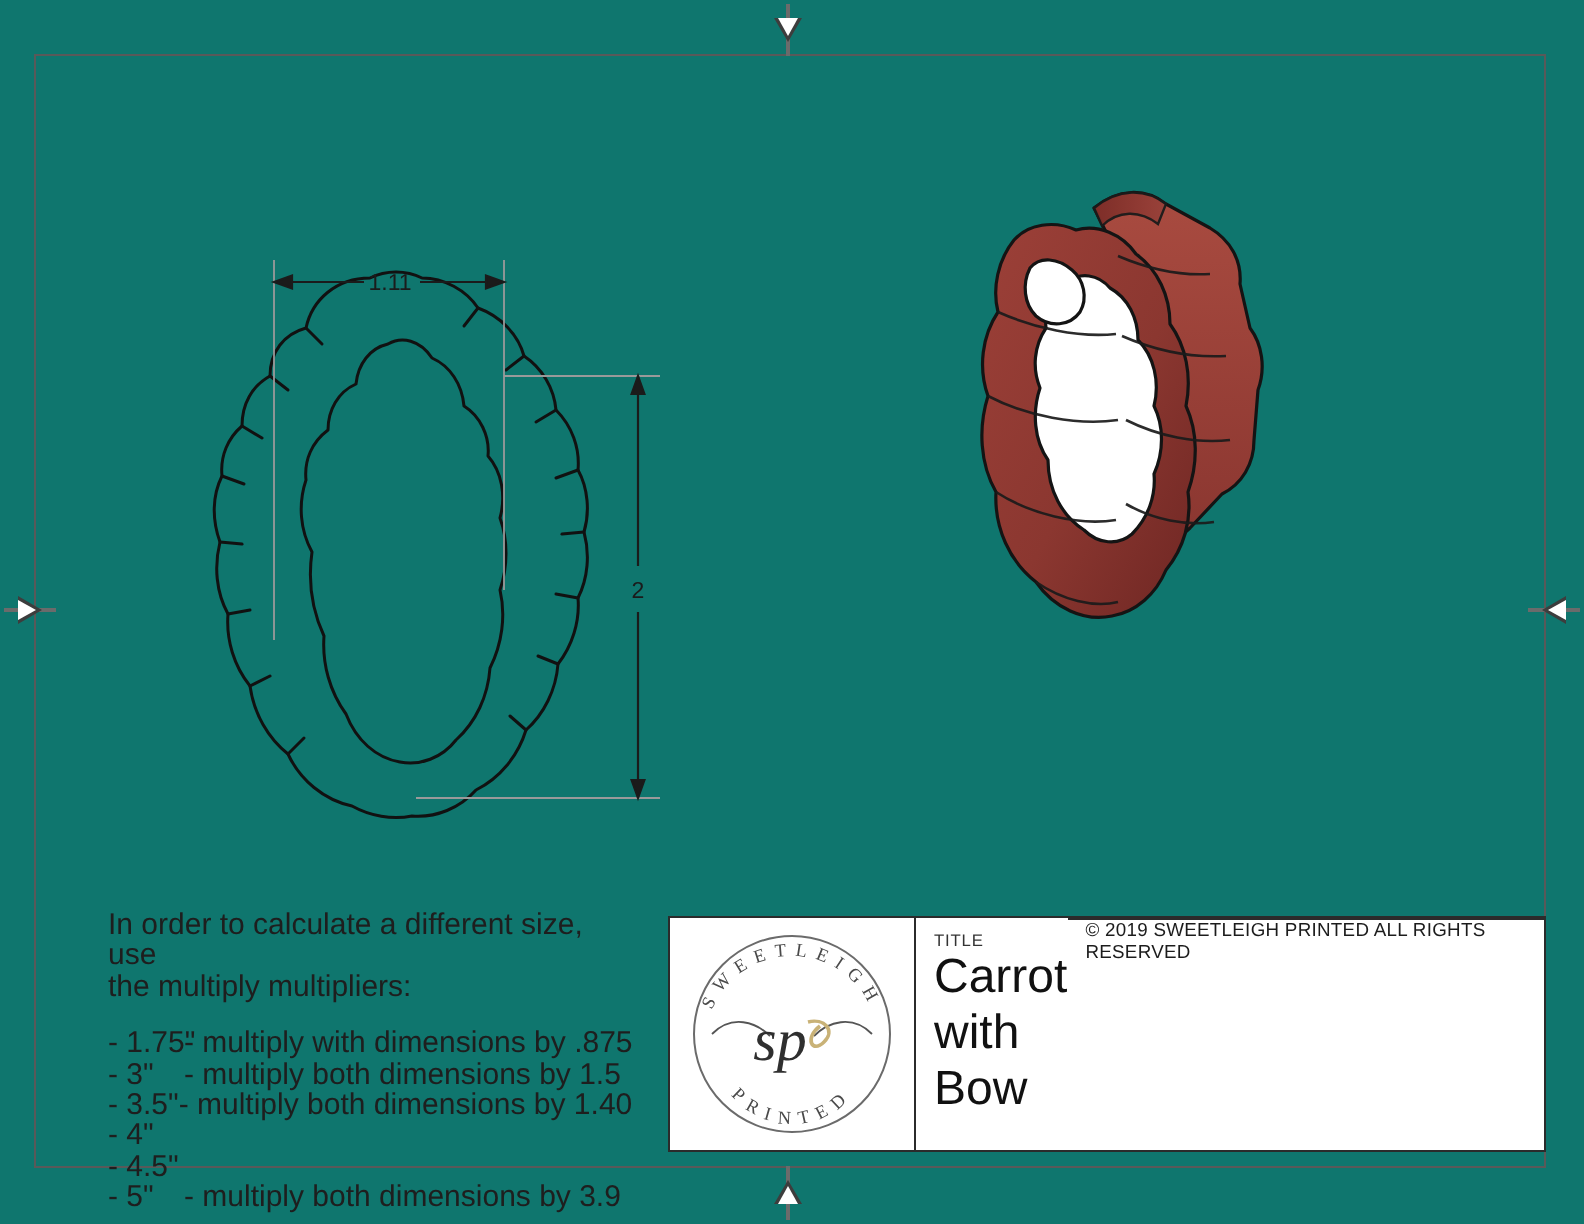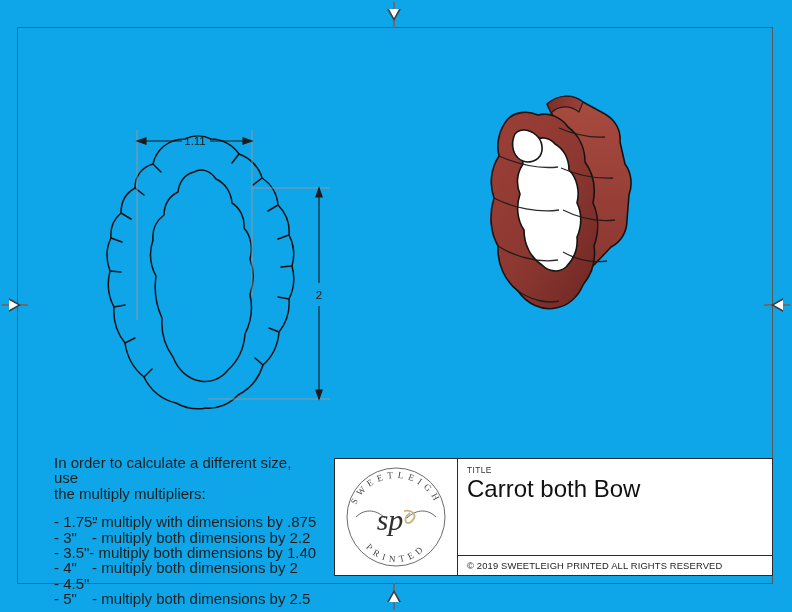--- a/index.html
+++ b/index.html
@@ -1,21 +1,21 @@
 <!DOCTYPE html>
 <html><head>
 <meta charset="utf-8">
 <style>
   html,body{margin:0;padding:0;background:#ffffff;}
   body{
     width:792px;height:612px;position:relative;overflow:hidden;
     font-family:"Liberation Sans","DejaVu Sans",sans-serif;
     color:#1a1a1a;
   }
-  .sheet{position:absolute;inset:0;background:#0ea5e9;}
+  .sheet{position:absolute;inset:0;background:#0f766e;}
 
   
   .frame{
     position:absolute;left:17px;top:27px;width:756px;height:557px;
     border:1.4px solid #595959;box-sizing:border-box;background:transparent;
   }
 
   
   .tick{position:absolute;}
   .tick .stem{position:absolute;background:#6b6b6b;}
@@ -58,21 +58,21 @@
 
   
   .titleblock{
     position:absolute;left:334px;top:458px;width:439px;height:118px;
     border:1.3px solid #2b2b2b;box-sizing:border-box;display:flex;background:#fff;
   }
   .tb-logo{
     width:123px;border-right:1.3px solid #2b2b2b;box-sizing:border-box;
     display:flex;align-items:center;justify-content:center;flex:none;
   }
-  .tb-main{flex:1;display:flex;flex-direction:column;box-sizing:border-box;}
+  .tb-main{flex:1;display:flex;flex-direction:row;box-sizing:border-box;}
   .tb-titlearea{flex:1;padding:6px 0 0 9px;box-sizing:border-box;}
   .tb-label{font-size:8.4px;letter-spacing:.4px;color:#333;line-height:10px;}
   .tb-title{font-size:24px;line-height:28px;color:#111;margin-top:0px;}
   .tb-copy{
     border-top:1.3px solid #2b2b2b;height:20px;box-sizing:border-box;
     display:flex;align-items:center;padding-left:9px;
     font-size:9.4px;letter-spacing:.15px;color:#1c1c1c;
   }
 
   .dimtext{font-size:11.5px;fill:#1b1b1b;font-family:"Liberation Sans",sans-serif;}
@@ -274,36 +274,35 @@
     <p class="intro">
       <span>In order to calculate a different size, use</span><br>
       <span>the multiply multipliers:</span>
     </p>
     <div class="row">
       <span class="sz">- 1.75"</span>
       <span>- multiply with dimensions by .875</span>
     </div>
     <div class="row">
       <span class="sz">- 3"</span>
-      <span>- multiply both dimensions by 2.2</span>
+      <span>- multiply both dimensions by 1.5</span>
     </div>
     <div class="row">
       <span class="sz">- 3.5"</span>
       <span>- multiply both dimensions by 1.40</span>
     </div>
     <div class="row">
       <span class="sz">- 4"</span>
-      <span>- multiply both dimensions by 2</span>
     </div>
     <div class="row">
       <span class="sz">- 4.5"</span>
     </div>
     <div class="row">
       <span class="sz">- 5"</span>
-      <span>- multiply both dimensions by 2.5</span>
+      <span>- multiply both dimensions by 3.9</span>
     </div>
   </div>
 
   <div class="titleblock">
 
     <div class="tb-logo">
       <svg width="112" height="112" viewBox="0 0 112 112">
         <defs>
           <path id="arcTop" d="M 13 60 A 43 43 0 0 1 99 60" fill="none"></path>
           <path id="arcBot" d="M 17 62 A 39 39 0 0 0 95 62" fill="none"></path>
@@ -322,20 +321,20 @@
         </g>
 
         <text x="50" y="69" font-size="30" fill="#2f2f2f" text-anchor="middle" font-family="'Liberation Serif', serif" font-style="italic">sp</text>
         <path d="M64 50 C 72 48, 78 54, 72 60 C 66 66, 62 58, 70 52" fill="none" stroke="#c9b277" stroke-width="1.8"></path>
       </svg>
     </div>
 
     <div class="tb-main">
       <div class="tb-titlearea">
         <div class="tb-label">TITLE</div>
-        <div class="tb-title">Carrot both Bow</div>
+        <div class="tb-title">Carrot with Bow</div>
       </div>
       <div class="tb-copy">© 2019  SWEETLEIGH PRINTED  ALL RIGHTS RESERVED</div>
     </div>
 
   </div>
 
 </div>
 
 </body></html>

